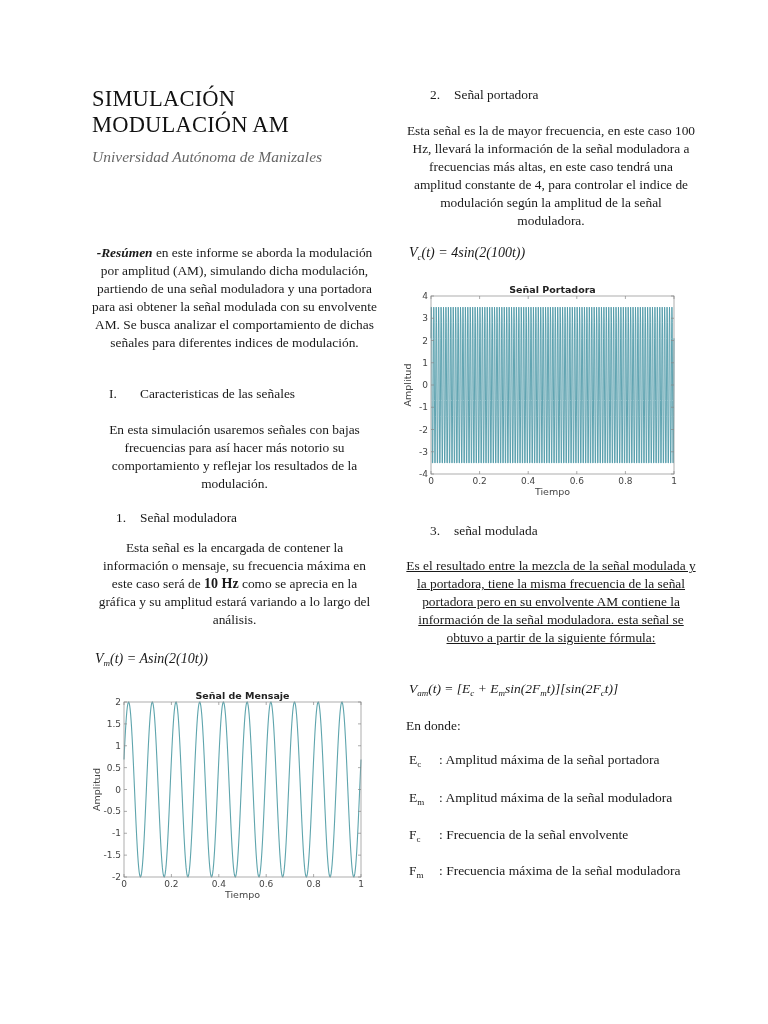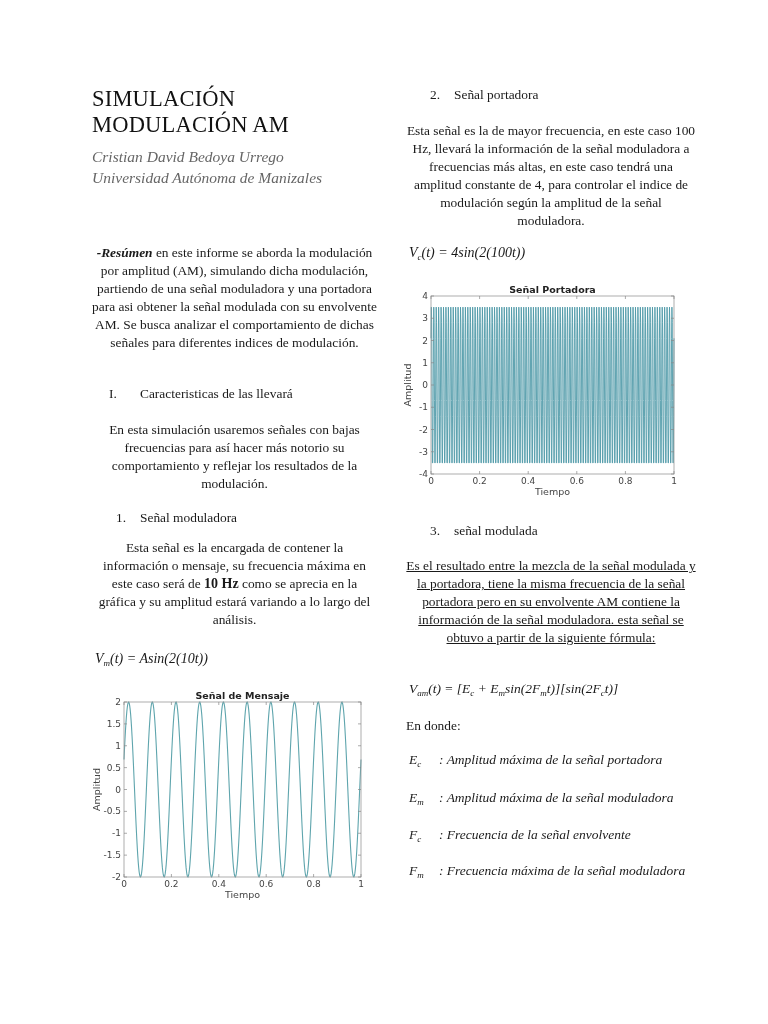--- a/index.html
+++ b/index.html
@@ -8,42 +8,41 @@
     .abs { position: absolute; }
     .title { left: 92px; top: 86px; font-size: 22.5px; line-height: 26px; letter-spacing: 0.2px; color: #111; }
     .author { left: 92px; top: 146px; font-size: 15.5px; line-height: 21px; font-style: italic; color: #666; }
     .body-text { font-size: 13.4px; line-height: 18px; color: #1a1a1a; text-align: center; }
     .col1 { left: 92px; width: 285px; }
     .col2 { left: 406px; width: 290px; }
     .heading { font-size: 13.4px; color: #1a1a1a; }
     .heading .num { display: inline-block; }
     .formula { font-size: 14px; font-style: italic; color: #1a1a1a; }
     sub { font-size: 9px; vertical-align: -3px; }
-    .def { font-size: 13.5px; font-style: italic; color: #1a1a1a; }
+    .def { font-size: 13.5px; color: #1a1a1a; }
     .def .sym { display: inline-block; min-width: 30px; }
     svg text { font-family: "DejaVu Sans", "Liberation Sans", sans-serif; }
   </style>
 </head>
 <body>
 
 <div class="abs title">
   <div>SIMULACIÓN</div>
   <div>MODULACIÓN AM</div>
 </div>
 <div class="abs author">
-  <div>Cristian David Bedoya Urrego</div>
   <div>Universidad Autónoma de Manizales</div>
 </div>
 
 <div class="abs body-text col1" style="top:244px;">
   <b><i>-Resúmen</i></b><span> en este informe se aborda la modulación por amplitud  (AM), simulando dicha modulación, partiendo de una señal moduladora y una portadora para asi obtener la señal modulada con su envolvente AM. Se busca analizar el comportamiento de dichas señales para diferentes indices de modulación.</span>
 </div>
 
 <div class="abs heading" style="left:109px; top:386px;">
-  <span class="num" style="width:31px;">I.</span><span>Caracteristicas de las llevará</span>
+  <span class="num" style="width:31px;">I.</span><span>Caracteristicas de las señales</span>
 </div>
 
 <div class="abs body-text col1" style="top:421px;">En esta simulación usaremos señales con bajas frecuencias para así hacer más notorio su comportamiento y reflejar los resultados de la modulación.</div>
 
 <div class="abs heading" style="left:116px; top:510px;">
   <span class="num" style="width:24px;">1.</span><span>Señal moduladora</span>
 </div>
 
 <div class="abs body-text col1" style="top:539px;font-family:Liberation Serif, serif;">
   <span>Esta señal es la encargada de contener la información o mensaje, su frecuencia máxima en este caso será de </span><b style="font-size:14px;">10 Hz</b><span> como se aprecia en la gráfica y su amplitud estará variando a lo largo del análisis.</span>

